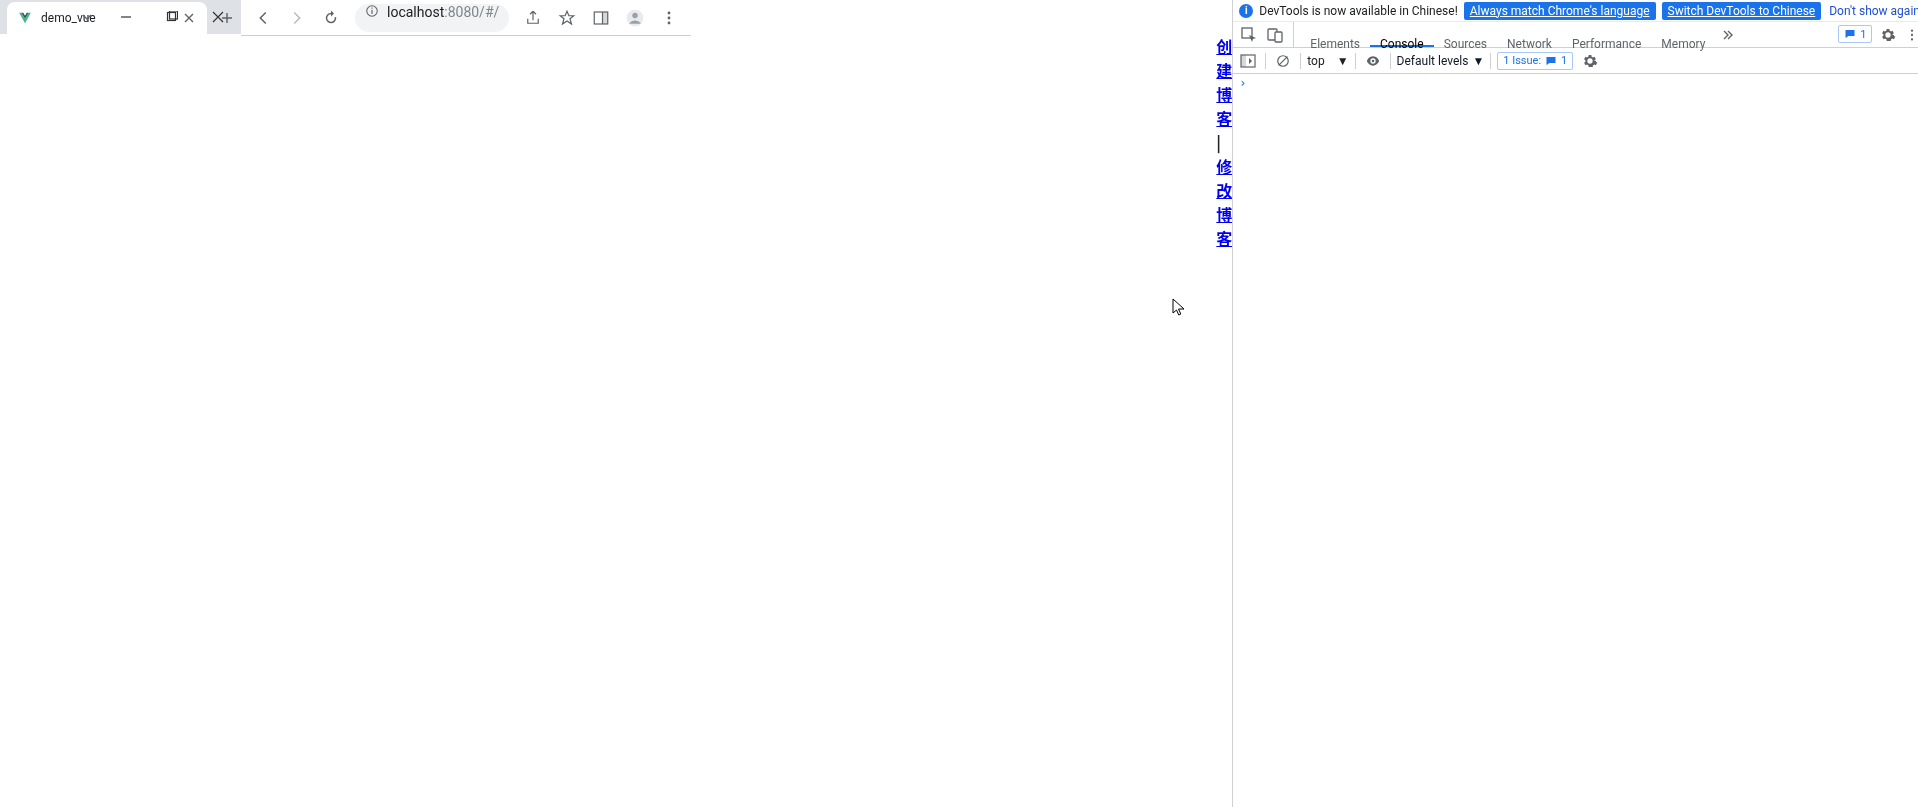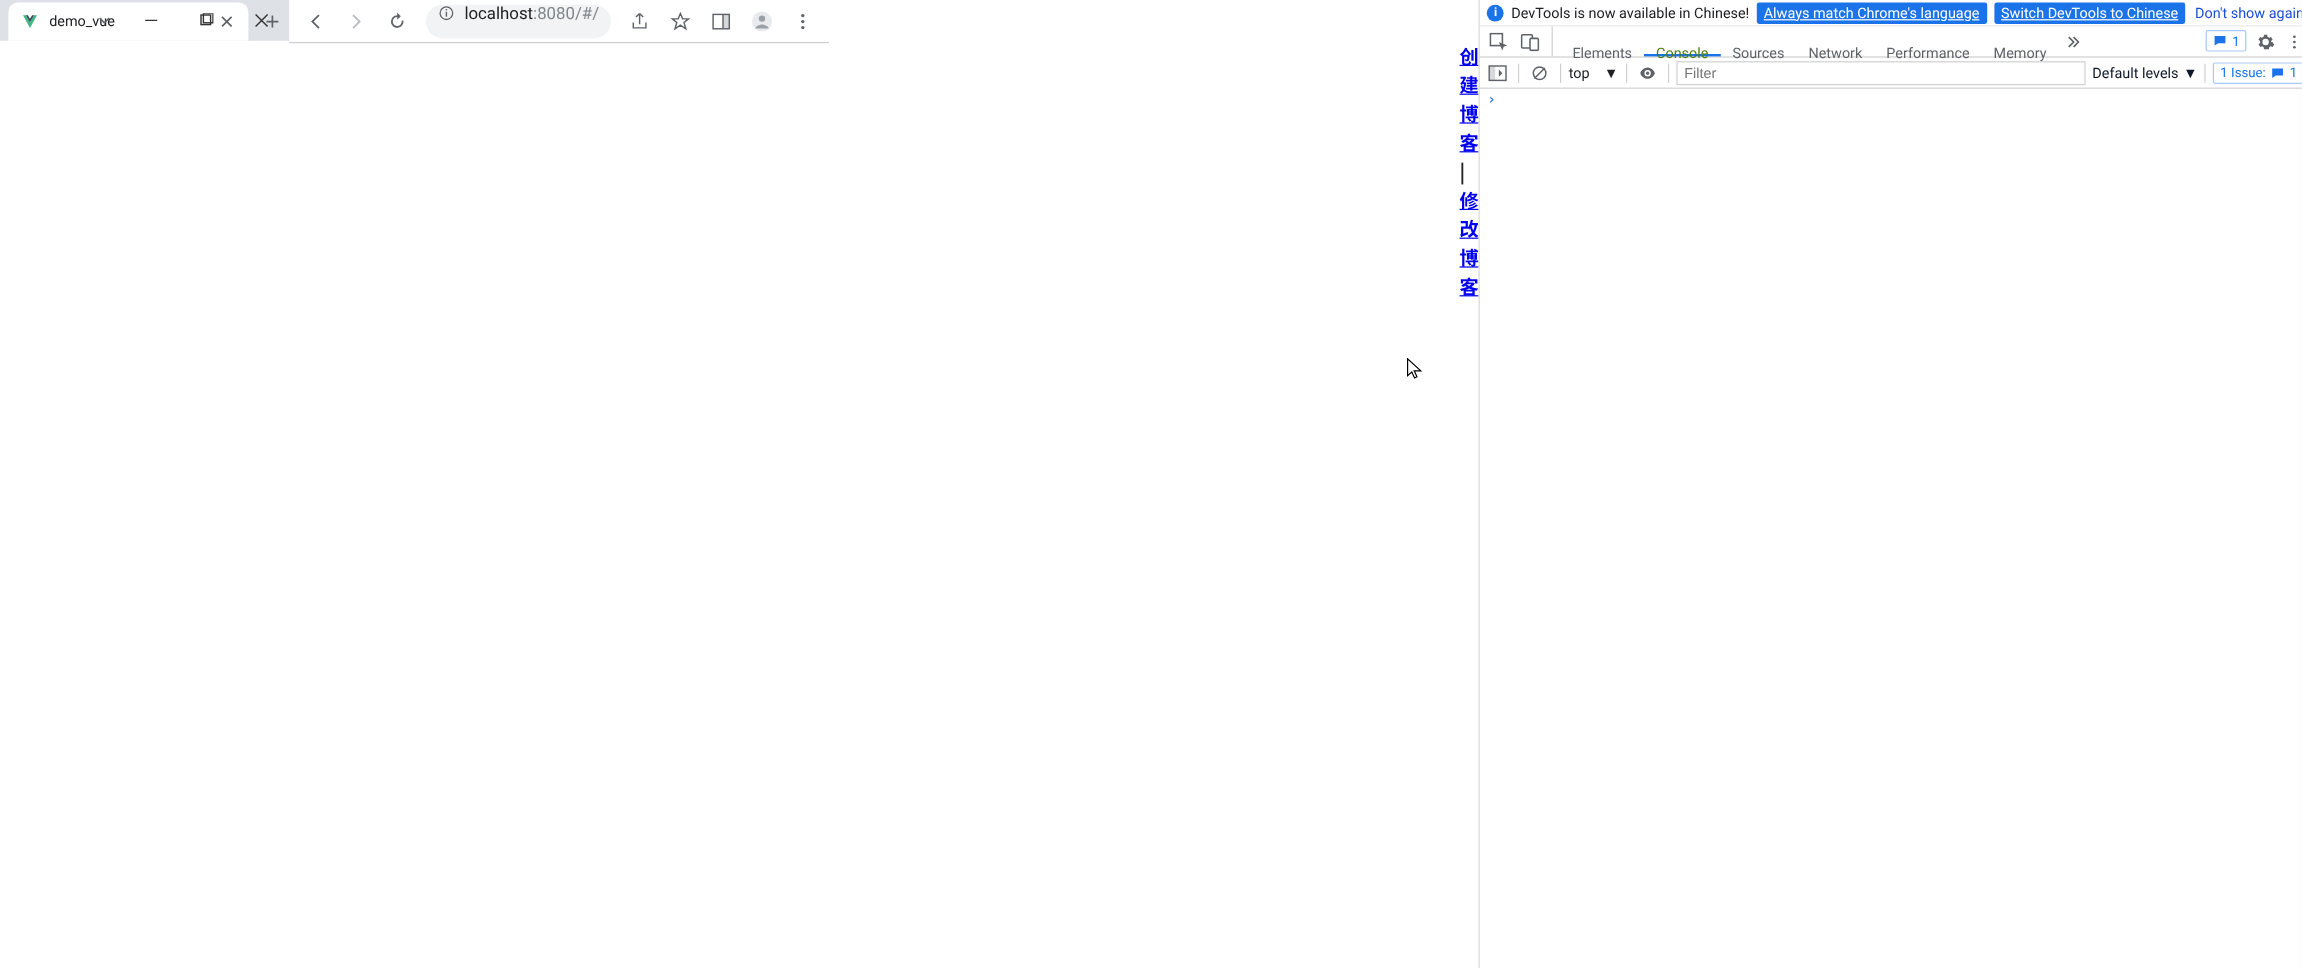--- a/index.html
+++ b/index.html
@@ -54,21 +54,21 @@
   .dt-info{height:22px;display:flex;align-items:center;padding:0 6px;gap:6px;font-size:12px;border-bottom:1px solid #e8eaed;}
   .dt-info .info-icon{width:14px;height:14px;border-radius:50%;background:var(--dt-blue);color:#fff;font-size:10px;display:flex;align-items:center;justify-content:center;font-weight:700;}
   .dt-info .msg{color:#202124;white-space:nowrap;}
   .dt-info .pill{background:var(--dt-blue);color:#fff;border-radius:2px;padding:2px 6px;font-size:12px;white-space:nowrap;text-decoration:underline;}
   .dt-info .plain{color:#1d4ed8;white-space:nowrap;margin-left:2px;}
   .dt-info .x{width:18px;text-align:center;color:#5f6368;}
 
   .dt-tabs{height:26px;display:flex;align-items:stretch;border-bottom:1px solid var(--dt-border);padding:0 4px;gap:0;}
   .dt-tabs .lefticons{display:flex;align-items:center;gap:2px;padding-right:6px;border-right:1px solid var(--dt-border);margin-right:6px;}
   .dt-tabs .tabbtn{padding:0 10px;display:flex;align-items:center;font-size:12px;color:#5f6368;border-bottom:2px solid transparent;margin-top:20px;}
-  .dt-tabs .tabbtn.active{color:#4d7c0f;border-bottom:2px solid var(--dt-tab-active);}
+  .dt-tabs .tabbtn.active{color:#000000;border-bottom:2px solid var(--dt-tab-active);}
   .dt-tabs .more{padding:0 8px;display:flex;align-items:center;color:#5f6368;}
   .dt-tabs .spacer{flex:1;}
   .dt-tabs .rchip{display:flex;align-items:center;gap:4px;border:1px solid #a8c7fa;border-radius:2px;padding:0 5px;height:18px;margin:3px 4px;color:var(--dt-blue);font-size:11px;}
   .dt-tabs .ricon{width:24px;display:flex;align-items:center;justify-content:center;color:#5f6368;}
 
   .dt-console-bar{height:26px;display:flex;align-items:center;border-bottom:1px solid var(--dt-border);padding:0 4px;gap:6px;font-size:12px;color:#5f6368;}
   .dt-console-bar .cb-icon{width:22px;height:22px;display:flex;align-items:center;justify-content:center;}
   .dt-console-bar .sep{width:1px;height:16px;background:var(--dt-border);}
   .dt-console-bar .ctx{display:flex;align-items:center;gap:12px;color:#202124;}
   .dt-console-bar input.filter{flex:1;border:1px solid var(--dt-border);height:20px;padding:0 6px;font-size:12px;outline:none;background:#fff;}
@@ -299,21 +299,20 @@
           <span>▼</span>
         </span>
         <span class="sep"></span>
         <span class="cb-icon">
           <svg width="16" height="16" viewBox="0 0 24 24">
               <path fill="#5f6368" d="M12 5c-5 0-9 5-9 7s4 7 9 7 9-5 9-7-4-7-9-7zm0 11a4 4 0 1 1 0-8 4 4 0 0 1 0 8z"></path>
               <circle cx="12" cy="12" r="2" fill="#5f6368"></circle>
             </svg>
         </span>
         <span class="sep"></span>
-        <input class="filter" type="text" placeholder="Filter" style="">
         <span class="levels">
           <span>Default levels</span>
           <span>▼</span>
         </span>
         <span class="sep"></span>
         <span class="issue">
           <span>1 Issue:</span>
           <svg width="12" height="12" viewBox="0 0 24 24">
               <path fill="#1a73e8" d="M3 4h18v12H9l-6 4z"></path>
             </svg>

